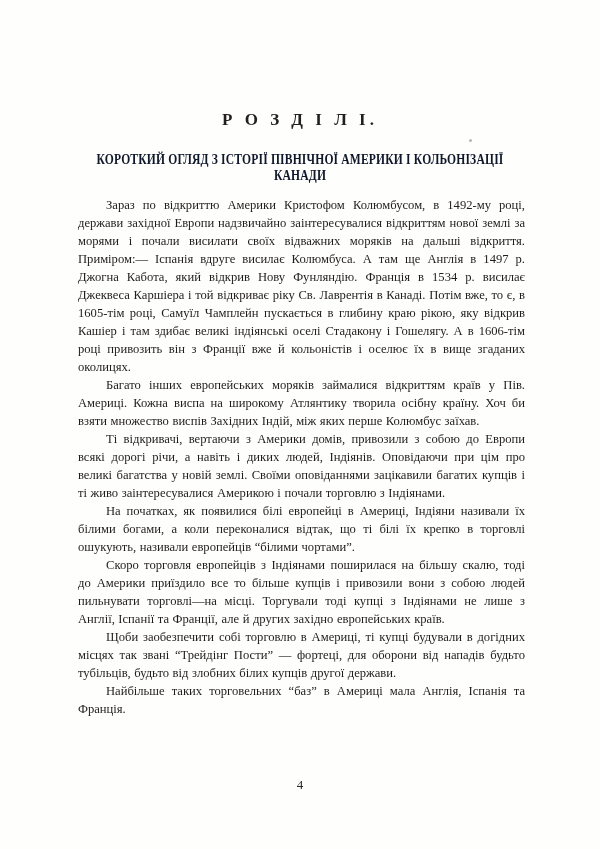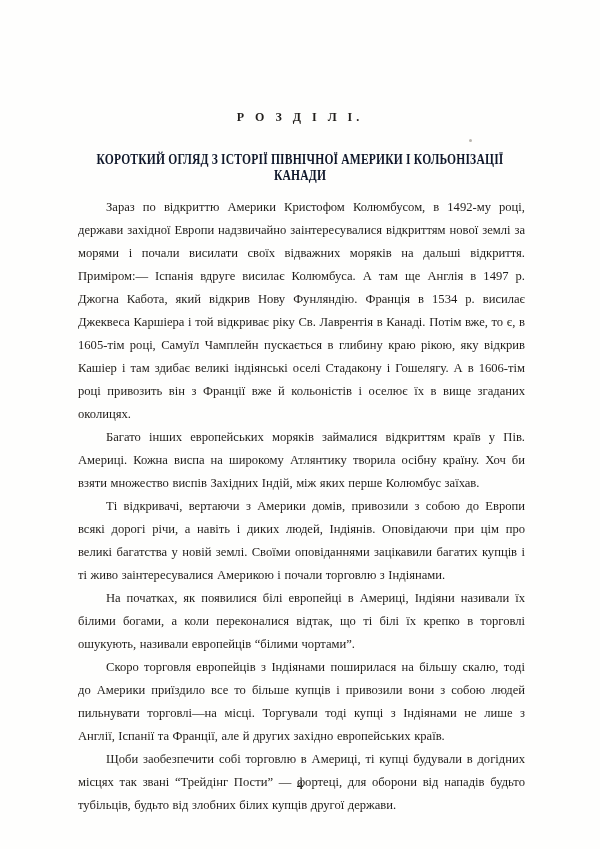--- a/index.html
+++ b/index.html
@@ -19,21 +19,21 @@
     position: absolute;
     inset: 0;
     background: #fefefd;
   }
   .chapter-title {
     position: absolute;
     top: 110px;
     left: 0;
     width: 100%;
     text-align: center;
-    font-size: 12px;
+    font-size: 17px;
     font-weight: bold;
     letter-spacing: 4px;
     color: #221f1c;
   }
   .section-heading {
     position: absolute;
     top: 152px;
     left: 0;
     width: 100%;
     text-align: center;
@@ -48,21 +48,21 @@
     transform: scaleX(0.84);
     transform-origin: 50% 50%;
     letter-spacing: 0.2px;
   }
   .body-text {
     position: absolute;
     top: 196px;
     left: 78px;
     width: 447px;
     font-size: 12.6px;
-    line-height: 23px;
+    line-height: 18px;
     text-align: justify;
     word-spacing: 0.4px;
     color: #201d1a;
   }
   .body-text p {
     margin: 0;
     text-indent: 28px;
   }
   .page-number {
     position: absolute;
@@ -97,19 +97,20 @@
   </div>
 
   <div class="body-text">
 
   <p>Зараз по відкриттю Америки Кристофом Колюмбусом, в 1492-му році, держави західної Европи надзвичайно заінтересувалися відкриттям нової землі за морями і почали висилати своїх відважних моряків на дальші відкриття. Приміром:— Іспанія вдруге висилає Колюмбуса. А там ще Англія в 1497 р. Джогна Кабота, який відкрив Нову Фунляндію. Франція в 1534 р. висилає Джеквеса Каршіера і той відкриває ріку Св. Лаврентія в Канаді. Потім вже, то є, в 1605-тім році, Самуїл Чамплейн пускається в глибину краю рікою, яку відкрив Кашіер і там здибає великі індіянські оселі Стадакону і Гошелягу. А в 1606-тім році привозить він з Франції вже й кольоністів і оселює їх в вище згаданих околицях.</p>
       <p>Багато інших европейських моряків займалися відкриттям країв у Пів. Америці. Кожна виспа на широкому Атлянтику творила осібну країну. Хоч би взяти множество виспів Західних Індій, між яких перше Колюмбус заїхав.</p>
       <p>Ті відкривачі, вертаючи з Америки домів, привозили з собою до Европи всякі дорогі річи, а навіть і диких людей, Індіянів. Оповідаючи при цім про великі багатства у новій землі. Своїми оповіданнями зацікавили багатих купців і ті живо заінтересувалися Америкою і почали торговлю з Індіянами.</p>
       <p>На початках, як появилися білі европейці в Америці, Індіяни називали їх білими богами, а коли переконалися відтак, що ті білі їх крепко в торговлі ошукують, називали европейців “білими чортами”.</p>
       <p>Скоро торговля европейців з Індіянами поширилася на більшу скалю, тоді до Америки приїздило все то більше купців і привозили вони з собою людей пильнувати торговлі—на місці. Торгували тоді купці з Індіянами не лише з Англії, Іспанії та Франції, але й других західно европейських країв.</p>
       <p>Щоби заобезпечити собі торговлю в Америці, ті купці будували в догідних місцях так звані “Трейдінг Пости” — фортеці, для оборони від нападів будьто тубільців, будьто від злобних білих купців другої держави.</p>
+      <p>Найбільше таких торговельних “баз” в Америці мала Англія, Іспанія та Франція.</p>
     </div>
 
   <div class="scan-speck"></div>
 
   <div class="page-number">4</div>
 
 </div>
 
 </body></html>

